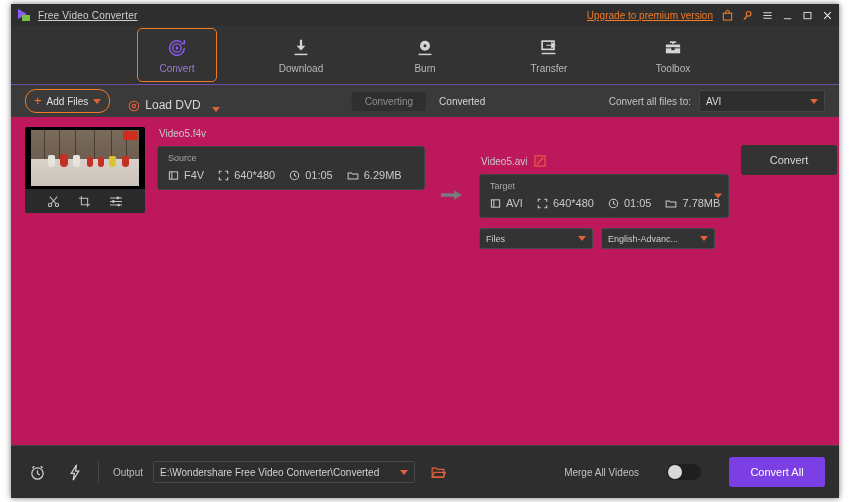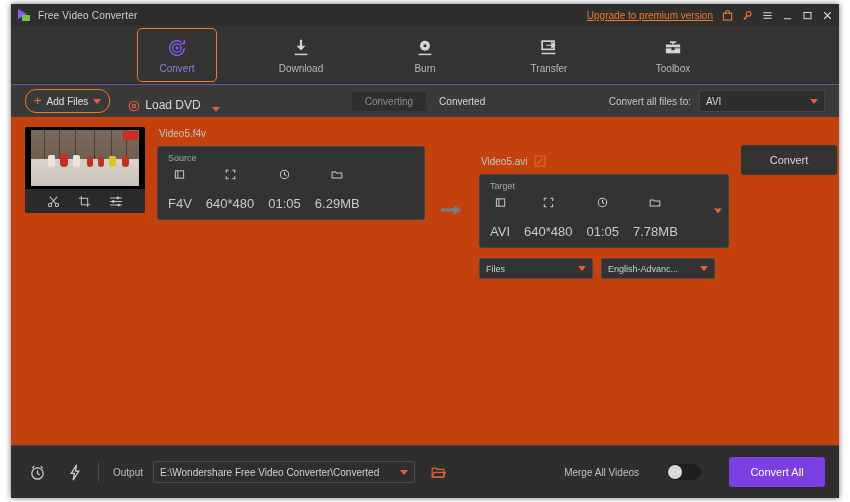--- a/index.html
+++ b/index.html
@@ -37,21 +37,21 @@
     position: absolute; left: 0; top: 0;
     width: 0; height: 0;
     border-left: 9px solid #8b5cf6;
     border-top: 5px solid transparent;
     border-bottom: 5px solid transparent;
   }
   .brand-logo .sq {
     position: absolute; left: 4px; top: 6px;
     width: 8px; height: 6px; background: #76c043;
   }
-  .brand-title { color: #cfcfcf; font-size: 10px; letter-spacing: .2px; }
+  .brand-title { color: #cfcfcf; font-size: 10px; letter-spacing: .2px; text-decoration: underline; }
 
   .tb-right { margin-left: auto; display: flex; align-items: center; gap: 9px; }
   .upgrade-link {
     color: #f07a28; font-size: 10px; text-decoration: underline;
     cursor: pointer; white-space: nowrap;
   }
   .tb-ico {
     color: #f07a28; font-size: 12px; line-height: 1;
     cursor: pointer; display: inline-flex; align-items: center;
   }
@@ -122,21 +122,21 @@
   .cat-select {
     width: 112px; height: 20px; background: #2e2e2e;
     border: 1px solid #454545; border-radius: 2px;
     display: flex; align-items: center; padding: 0 6px;
     color: #d8d8d8; font-size: 10px; cursor: pointer;
   }
   .cat-select .caret { margin-left: auto; }
 
   
   .content {
-    flex: 1 1 auto; background: #c2410c;
+    flex: 1 1 auto; background: #be185d;
     padding: 10px 14px 0 14px; overflow: hidden;
   }
   .file-card {
     display: flex; align-items: flex-start; gap: 12px;
     padding-bottom: 10px;
   }
   .thumb-wrap {
     width: 120px; flex: 0 0 auto;
     background: #2a2a2a; border-radius: 2px;
     overflow: hidden;
@@ -174,21 +174,21 @@
   .src-col { flex: 0 0 auto; width: 268px; }
   .file-name { font-size: 10px; color: #c8c8c8; margin: 1px 0 7px 2px; }
   .file-name-row { display: flex; align-items: center; gap: 6px; margin: 1px 0 7px 2px; }
   .edit-ico { cursor: pointer; display: inline-flex; }
   .info-box {
     background: #333333; border: 1px solid #444444; border-radius: 3px;
     padding: 6px 10px 8px 10px; position: relative;
   }
   .info-title { font-size: 9px; color: #a8a8a8; margin-bottom: 6px; }
   .info-row { display: flex; align-items: center; gap: 14px; }
-  .meta { display: flex; align-items: center; gap: 16px; font-size: 13px; color: #c9c9c9; flex-direction: column; }
+  .meta { display: flex; align-items: center; gap: 5px; font-size: 11px; color: #c9c9c9; }
   .meta svg { display: block; }
 
   .arrow-col {
     flex: 0 0 auto; width: 30px; align-self: center;
     display: flex; justify-content: center; padding-top: 14px;
   }
   .tgt-col { flex: 0 0 auto; width: 250px; margin-top: 27px; }
   .tgt-box-caret {
     position: absolute; right: 6px; top: 50%; transform: translateY(-50%);
   }

